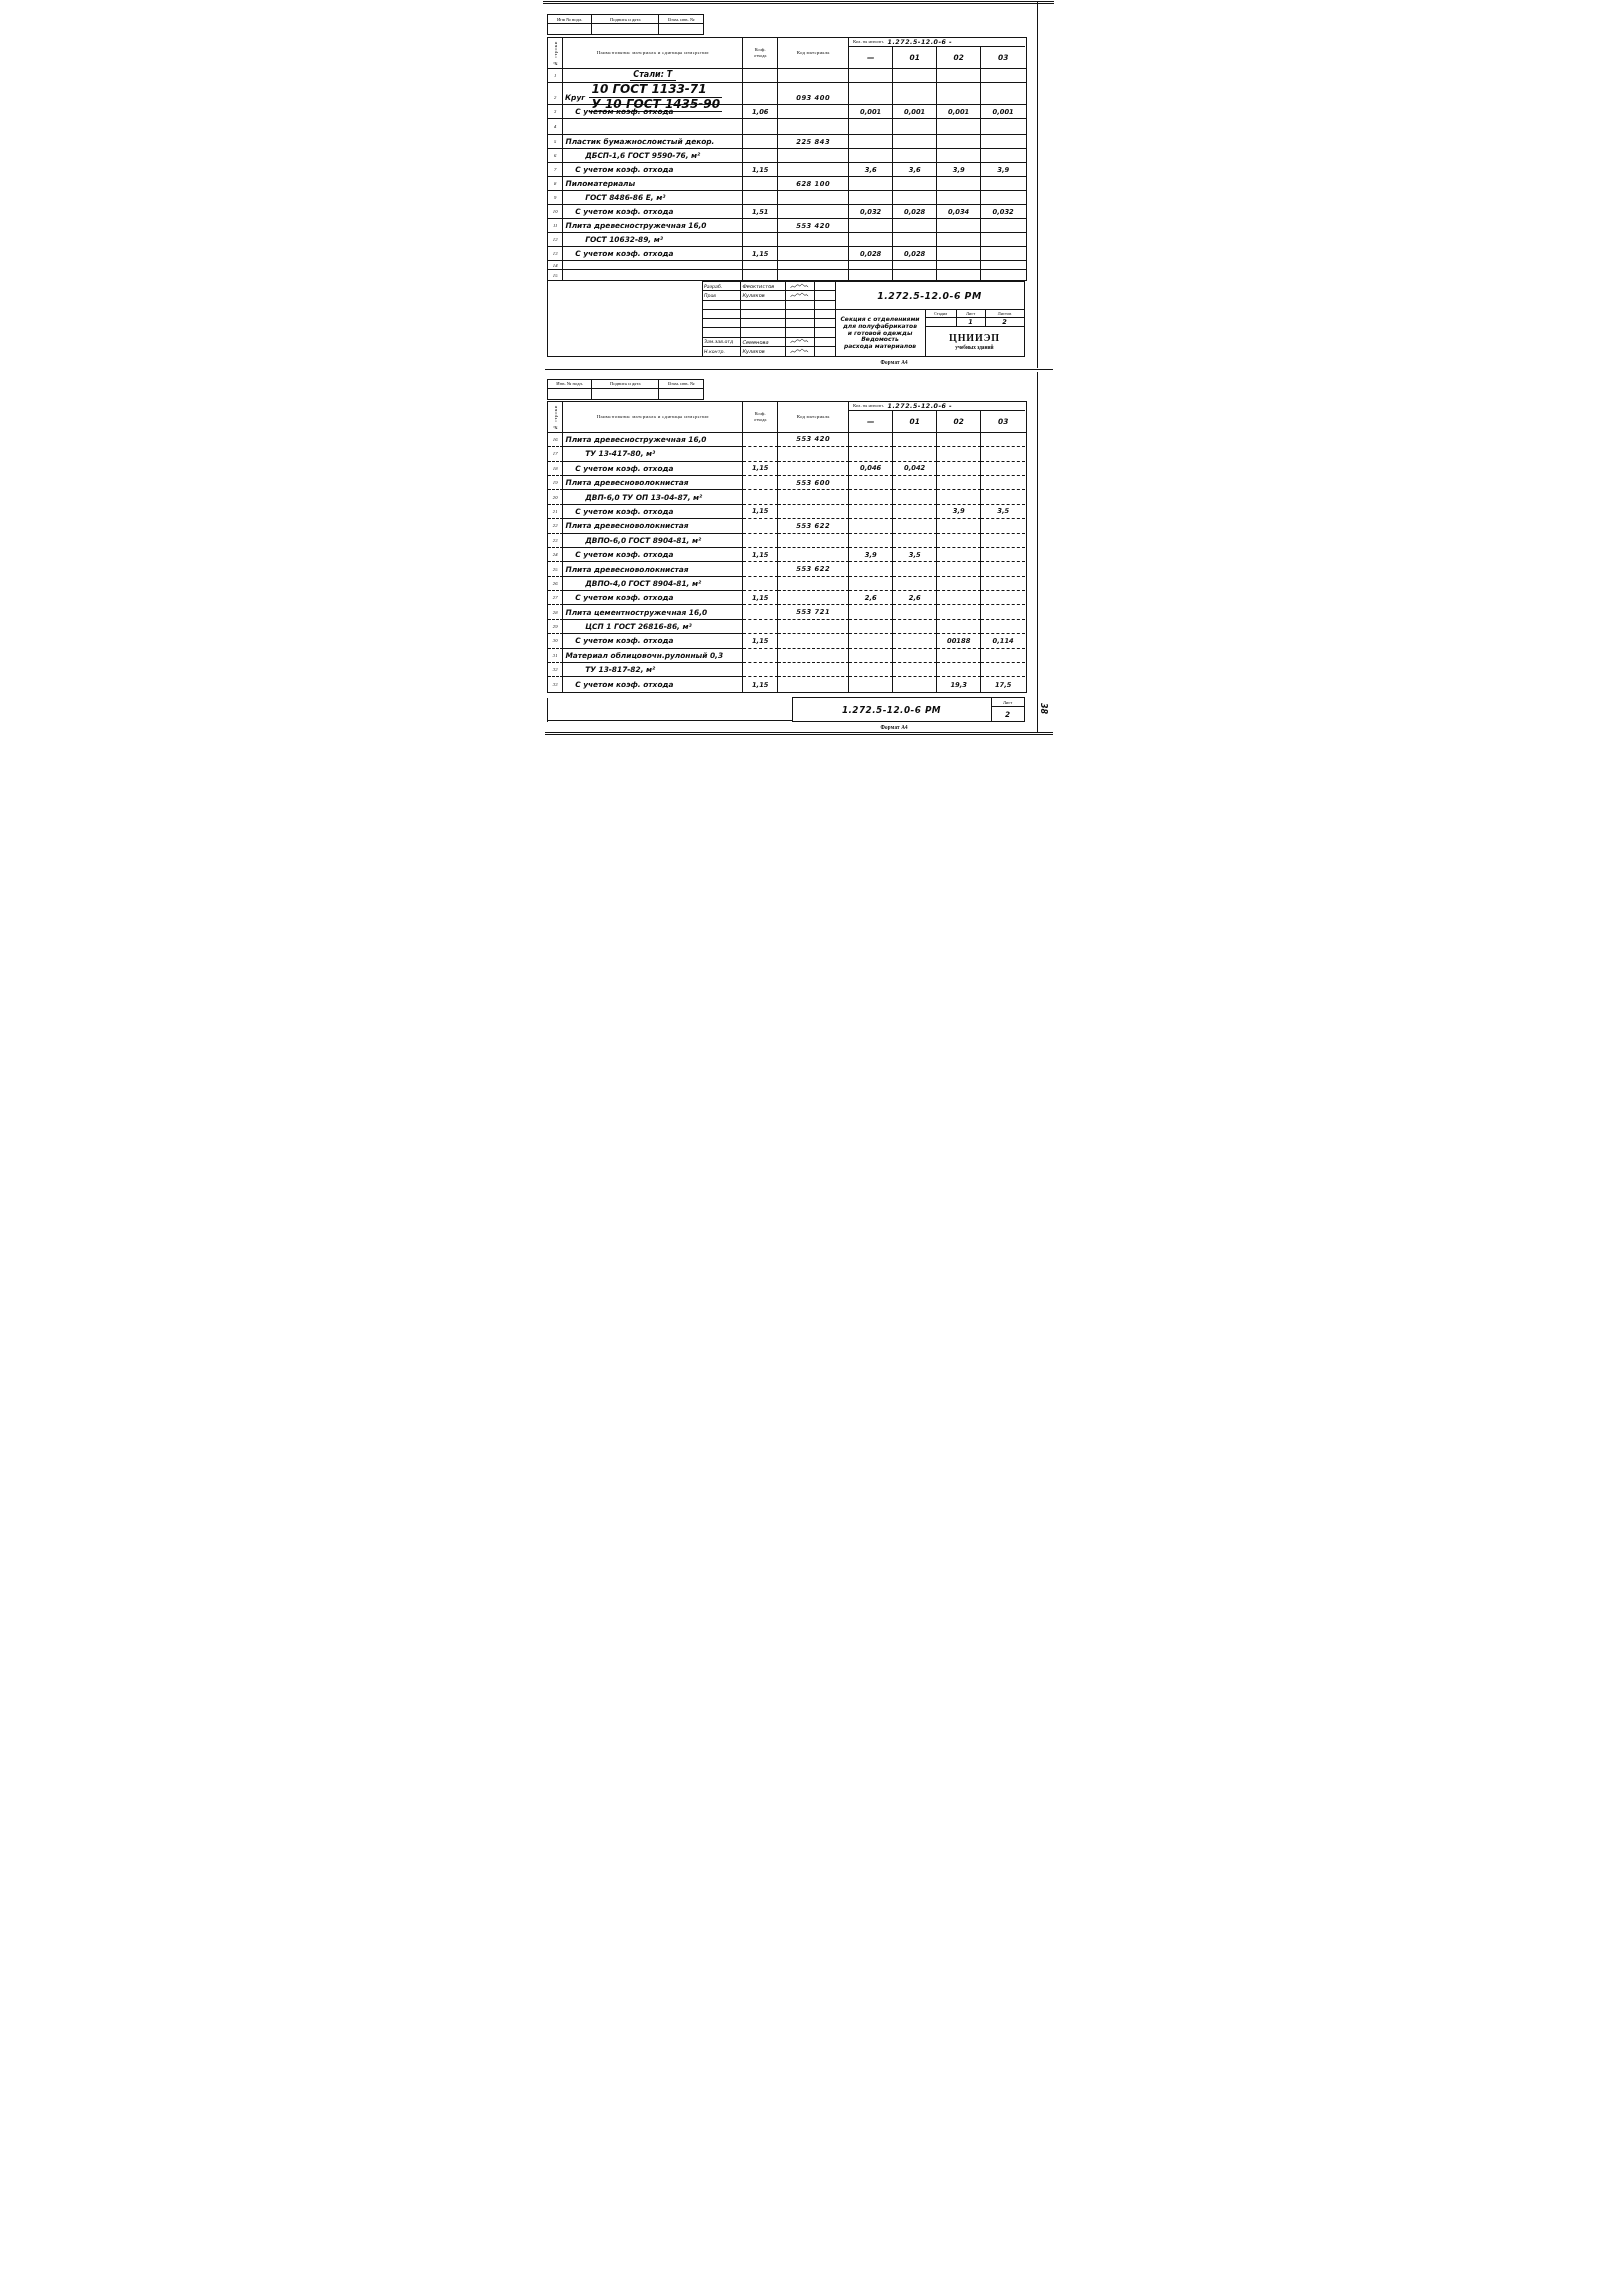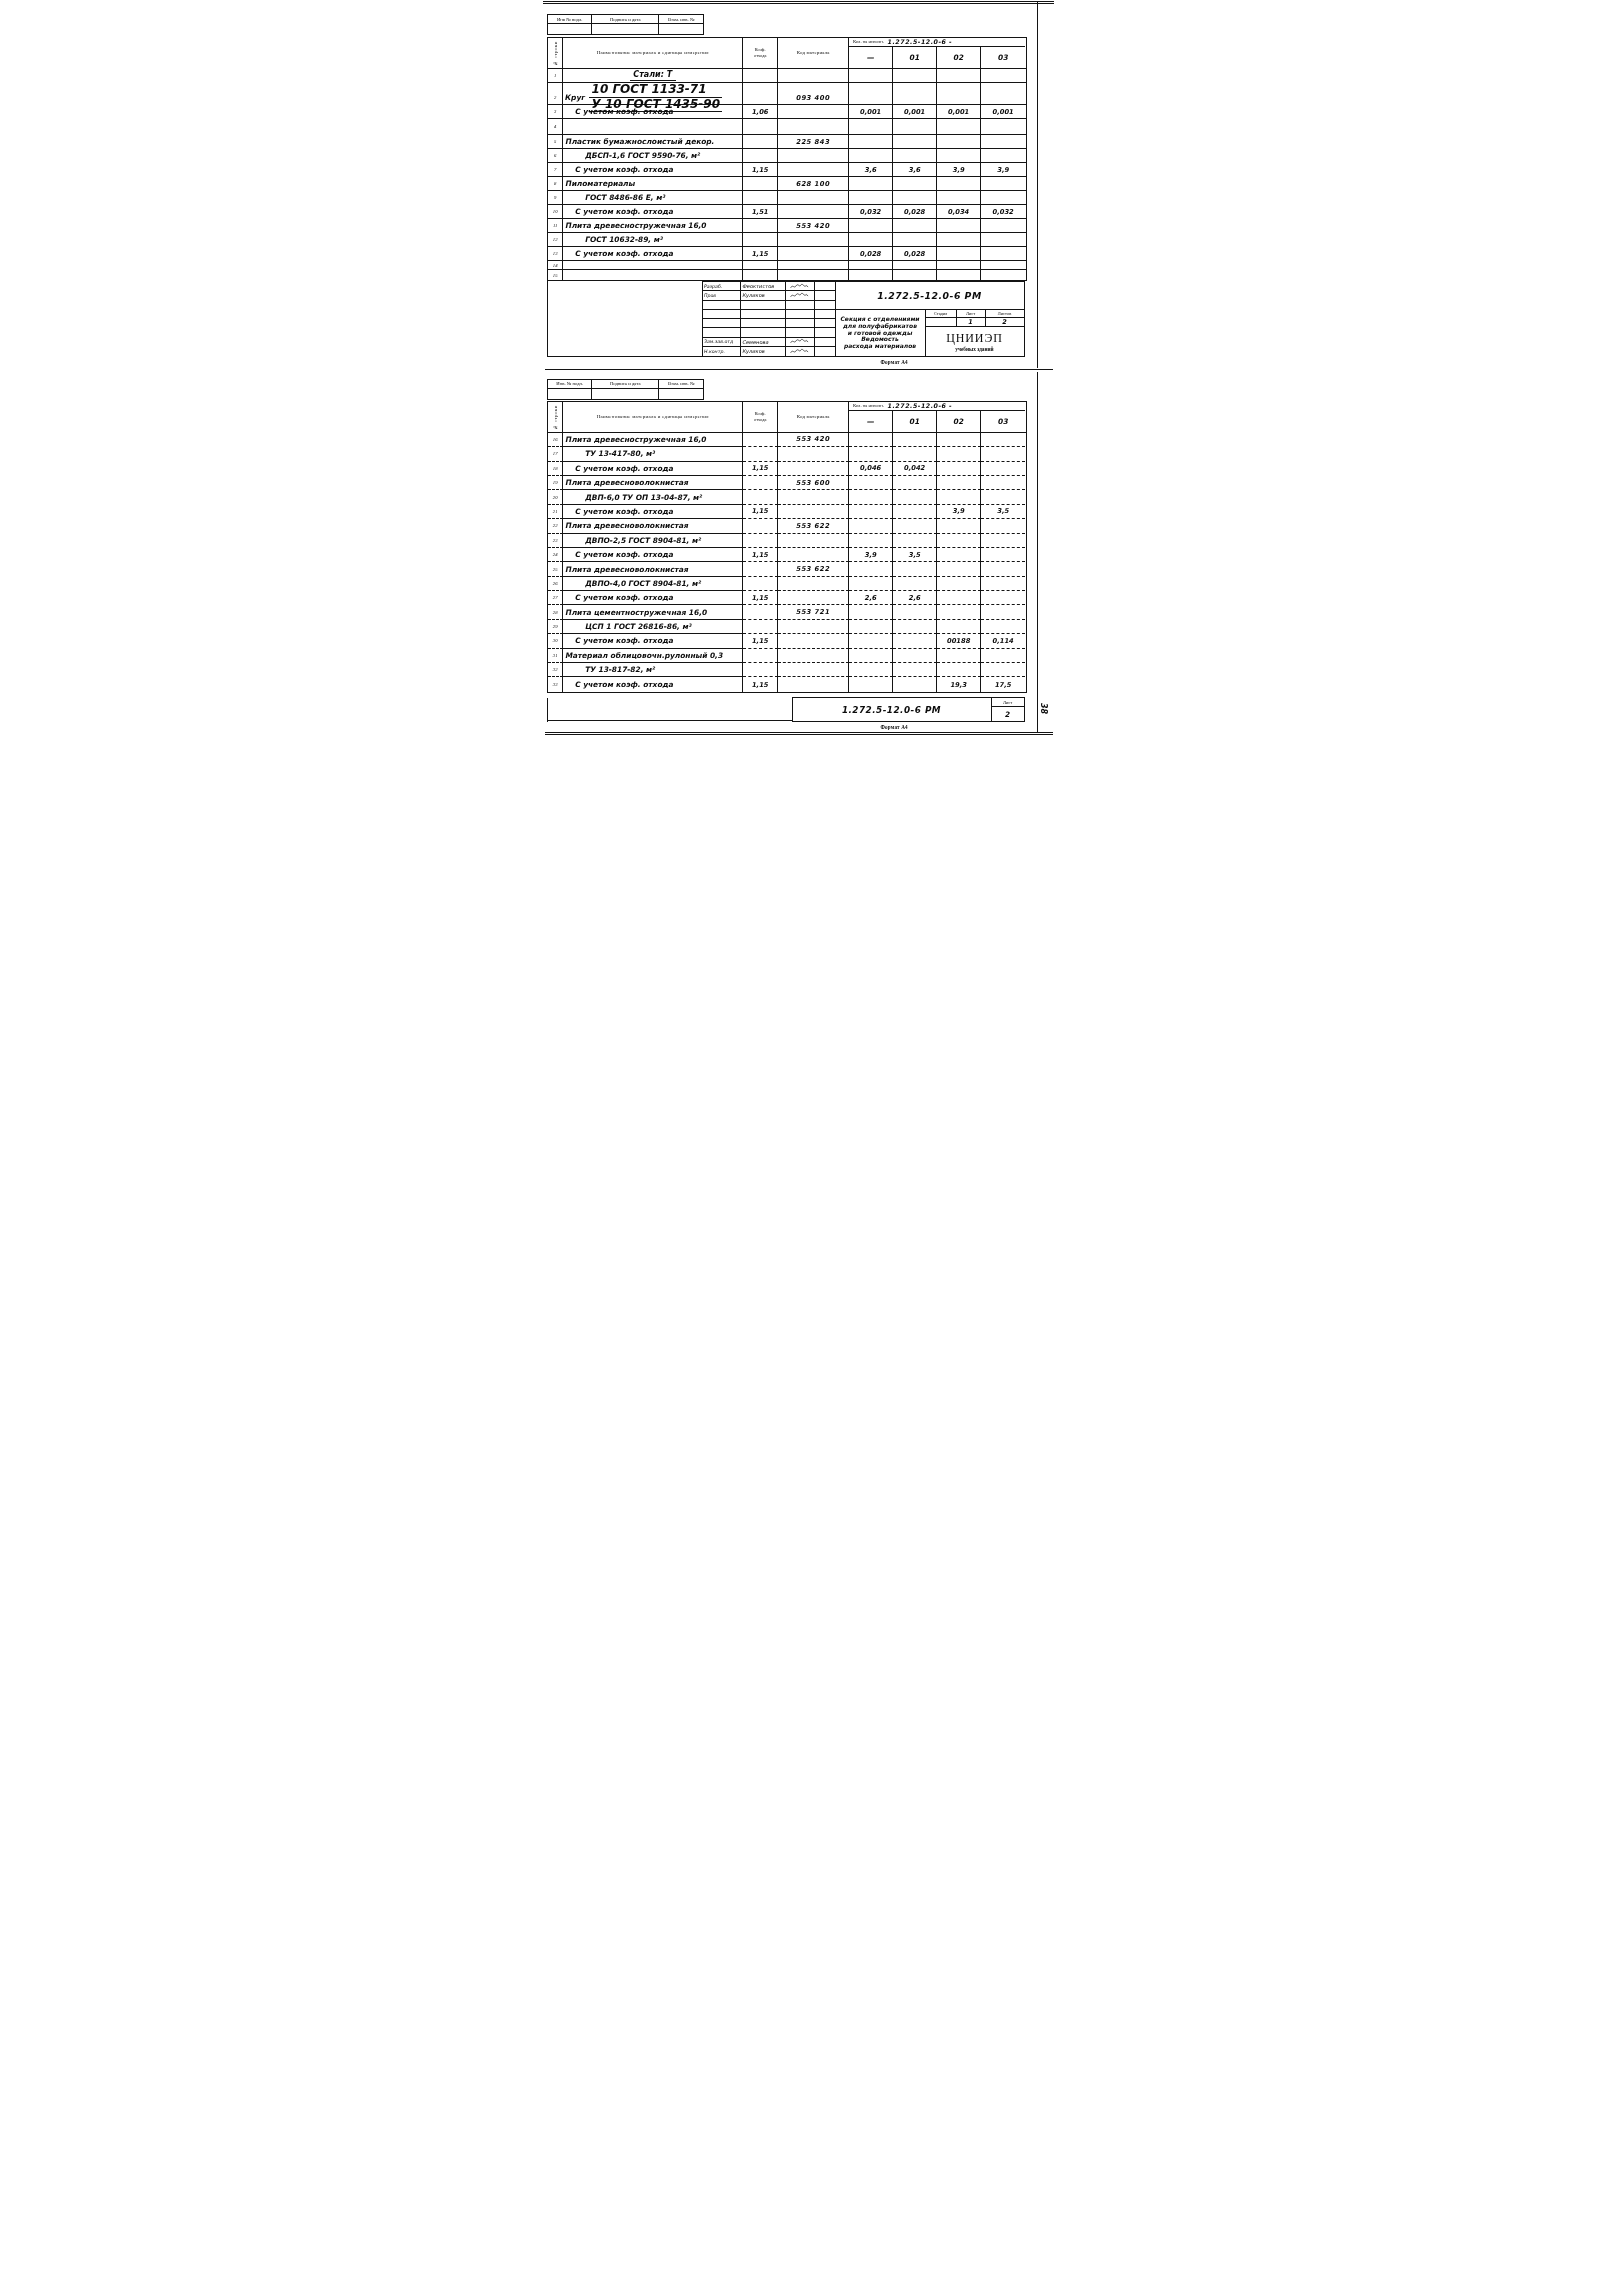--- a/index.html
+++ b/index.html
@@ -74,21 +74,21 @@
   .docband{height:28px;border-bottom:1.3px solid #141414;display:flex;align-items:center;justify-content:center;font-size:9.3px;letter-spacing:0.5px}
   .tbLower{flex:1;display:flex}
   .ttl{width:90px;border-right:1.2px solid #141414;display:flex;flex-direction:column;align-items:center;justify-content:center;font-size:6px;line-height:1.16;text-align:center}
   .ttl span{display:block;white-space:nowrap}
   .stage{flex:1;display:grid;grid-template-columns:31px 29px 1fr;grid-template-rows:8px 8.8px 1fr}
   .stgh{border-right:0.7px solid #141414;border-bottom:0.7px solid #141414;display:flex;align-items:center;justify-content:center;font-size:4.4px}
   .stgh.lastc{border-right:none}
   .stgv{border-right:0.7px solid #141414;border-bottom:1.1px solid #141414;display:flex;align-items:center;justify-content:center;font-size:6.5px}
   .stgv.lastc{border-right:none}
   .org{grid-column:1/4;display:flex;flex-direction:column;align-items:center;justify-content:center;line-height:1.25}
-  .orgb{font-size:12px;font-weight:normal;letter-spacing:0.9px}
+  .orgb{font-size:10px;font-weight:bold;letter-spacing:0.9px}
   .orgs{font-size:5.3px;font-weight:bold}
 
   
   .fblock{position:absolute;left:249px;top:325px;width:233px;height:25px;border:1.4px solid #141414;display:flex;background:#fff}
   .fdoc{flex:1;display:flex;align-items:center;justify-content:center;font-size:8.8px;letter-spacing:0.5px}
   .fsheet{width:33px;border-left:1.2px solid #141414;display:flex;flex-direction:column}
   .fsl{height:9.3px;border-bottom:0.7px solid #141414;display:flex;align-items:center;justify-content:center;font-size:4.4px}
   .fsv{flex:1;display:flex;align-items:center;justify-content:center;font-size:7.4px}
 
   .fmt{position:absolute;font-size:5.1px;font-weight:bold;letter-spacing:0.2px}
@@ -513,21 +513,21 @@
             <div class="c ckoef hw"></div>
             <div class="c ccode hw">553 622</div>
             <div class="c cval hw"></div>
             <div class="c cval hw"></div>
             <div class="c cval hw"></div>
             <div class="c cval hw lastc"></div>
           </div>
           <div class="trow dashed">
             <div class="c cnum prt">23</div>
             <div class="c cname">
-              <span class="hw nm ind2">ДВПО-2,5 ГОСТ 8904-81, м²</span>
+              <span class="hw nm ind2">ДВПО-6,0 ГОСТ 8904-81, м²</span>
             </div>
             <div class="c ckoef hw"></div>
             <div class="c ccode hw"></div>
             <div class="c cval hw"></div>
             <div class="c cval hw"></div>
             <div class="c cval hw"></div>
             <div class="c cval hw lastc"></div>
           </div>
           <div class="trow dashed">
             <div class="c cnum prt">24</div>

